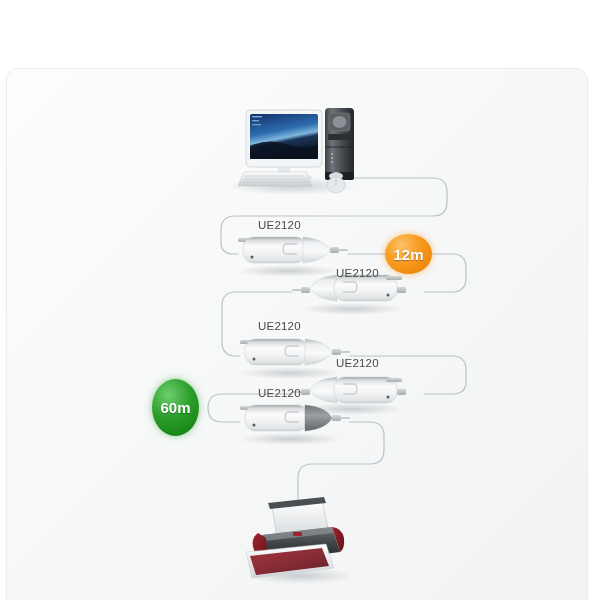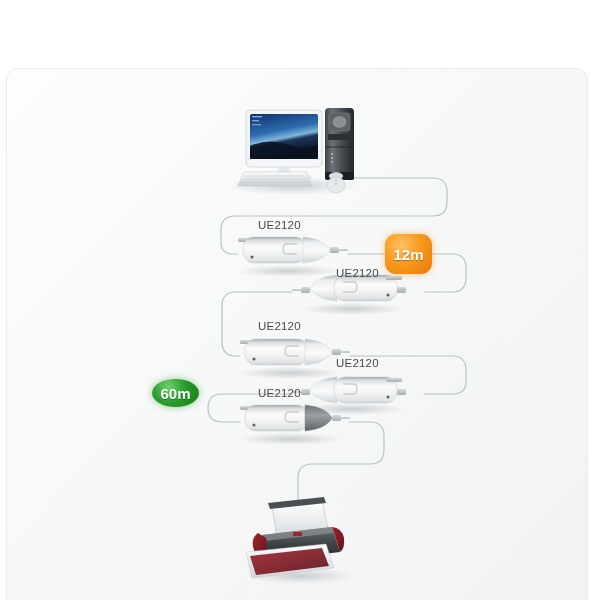--- a/index.html
+++ b/index.html
@@ -223,16 +223,16 @@
       <rect x="293" y="486" width="9" height="4" rx="1" fill="#9d2430"></rect>
     </g>
   </svg>
 
   <div class="lbl" style="left:258px;top:173px;">UE2120</div>
   <div class="lbl" style="left:336px;top:221px;">UE2120</div>
   <div class="lbl" style="left:258px;top:274px;">UE2120</div>
   <div class="lbl" style="left:336px;top:311px;">UE2120</div>
   <div class="lbl" style="left:258px;top:341px;">UE2120</div>
 
-  <div class="badge orange" style="left:385px;top:188px;width:47px;height:40px;border-radius:11px;">12m</div>
-  <div class="badge green" style="left:152px;top:333px;width:47px;height:28px;">60m</div>
+  <div class="badge orange" style="left:385px;top:188px;width:47px;height:40px;">12m</div>
+  <div class="badge green" style="left:152px;top:333px;width:47px;height:57px;">60m</div>
 
 </div>
 
 </body></html>

